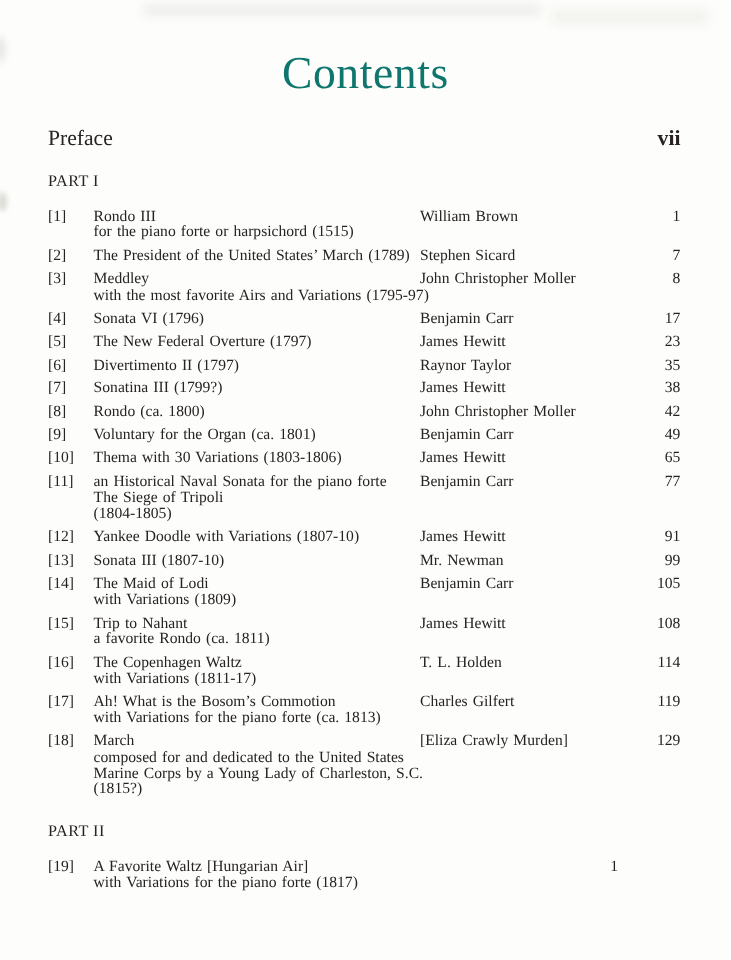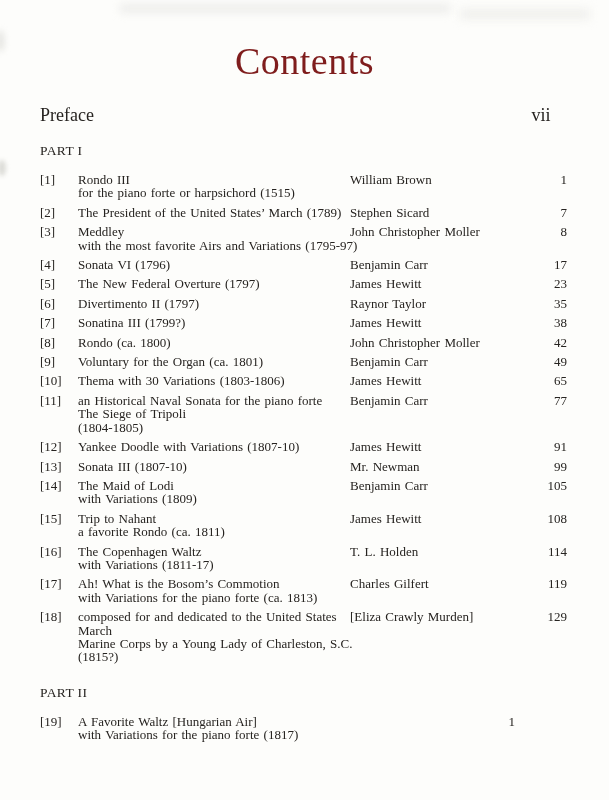--- a/index.html
+++ b/index.html
@@ -20,32 +20,32 @@
   .a4 { top: 30px; left: -3px; width: 7px; height: 22px; background: #e3e3df; filter: blur(3px); border-radius: 50%; }
 
   h1.title {
     margin: 0;
     padding-top: 40px;
     text-align: center;
     font-weight: normal;
     font-size: 38px;
     line-height: 42px;
     letter-spacing: 0.5px;
-    color: #7f1d1d;
+    color: #0f766e;
   }
   .content { padding: 0 42px 0 40px; }
 
   .grid-row, .entry {
     display: grid;
     grid-template-columns: 38px 272px 1fr 52px;
     align-items: start;
   }
   .preface-row { margin-top: 26px; font-size: 18px; line-height: 14px; }
   .preface-row .plabel { grid-column: 1 / 3; }
-  .preface-row .pnum  { grid-column: 4; text-align: center; }
+  .preface-row .pnum  { grid-column: 4; text-align: right; font-weight: bold; }
 
   .part-label {
     margin-top: 22px;
     font-size: 13.5px;
     letter-spacing: 0.4px;
     line-height: 14px;
   }
   .entries { margin-top: 15px; }
 
   .entry {
@@ -221,22 +221,22 @@
               <span class="title-cell">
                 <div class="tline">Ah! What is the Bosom’s Commotion</div>
                 <div class="tline">with Variations for the piano forte (ca. 1813)</div>
               </span>
               <span class="composer">Charles Gilfert</span>
               <span class="pagenum">119</span>
             </div>
             <div class="entry">
               <span class="num">[18]</span>
               <span class="title-cell">
+                <div class="tline">March</div>
                 <div class="tline">composed for and dedicated to the United States</div>
-                <div class="tline">March</div>
                 <div class="tline">Marine Corps by a Young Lady of Charleston, S.C.</div>
                 <div class="tline">(1815?)</div>
               </span>
               <span class="composer">[Eliza Crawly Murden]</span>
               <span class="pagenum">129</span>
             </div>
           </div>
         </div>
         <div class="part">
           <div class="part-label">PART II</div>

